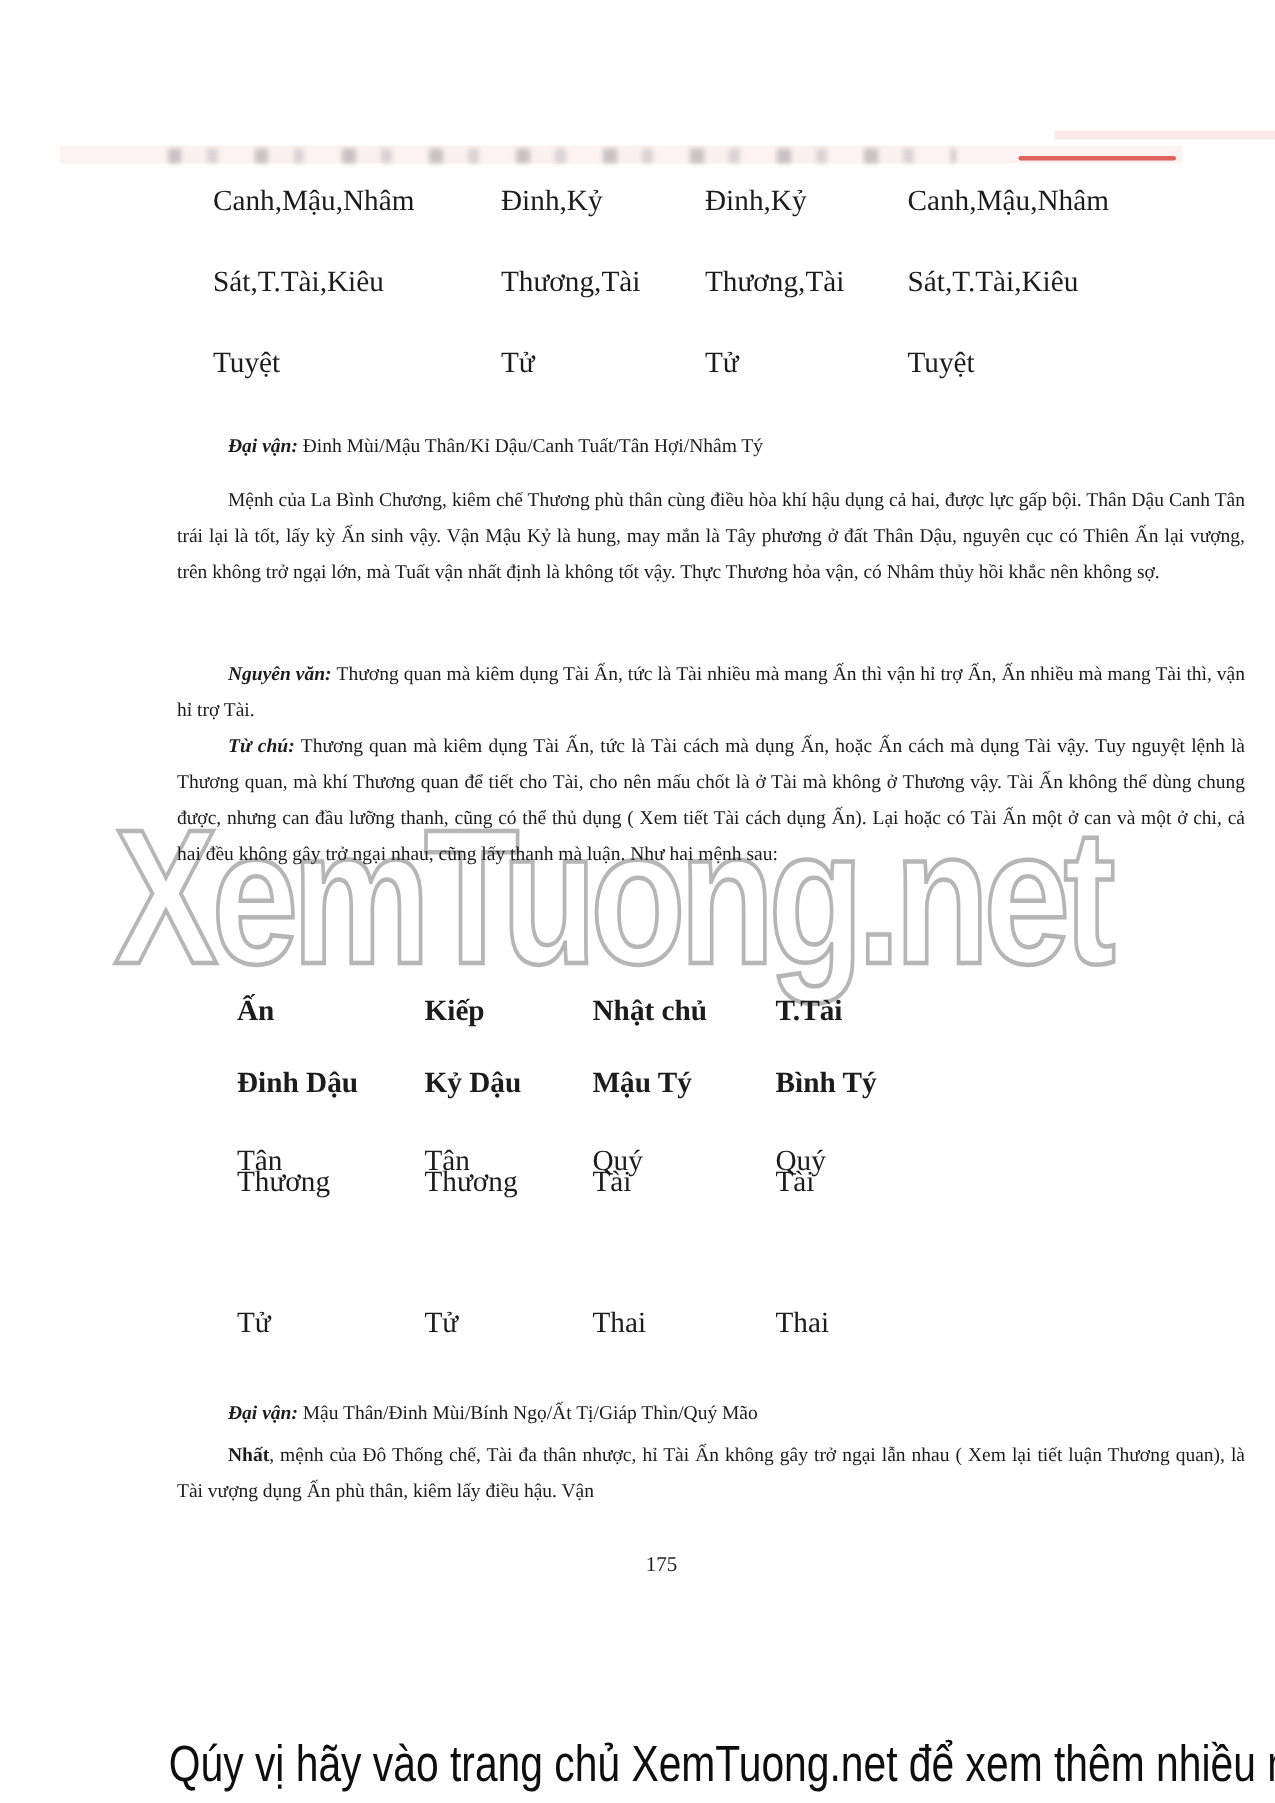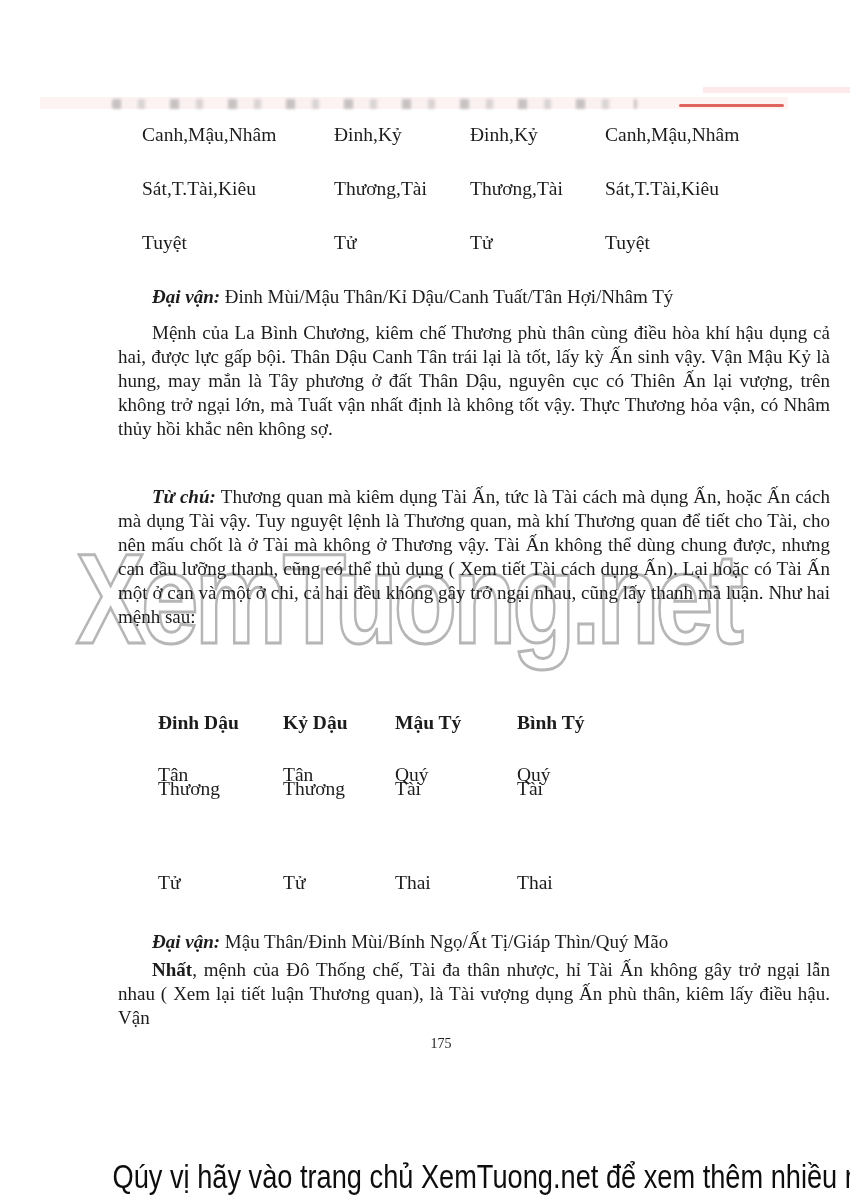--- a/index.html
+++ b/index.html
@@ -18,21 +18,21 @@
   .red-line{position:absolute;left:679px;top:104px;width:105px;height:3px;border-radius:2px;background:var(--red-line,#e0635e);}
   
   .watermark{
     position:absolute;left:76px;top:535px;z-index:0;white-space:nowrap;
     font-family:"Liberation Sans", sans-serif;font-weight:bold;font-size:128px;line-height:128px;
     letter-spacing:-5px;color:#ffffff;-webkit-text-stroke:3px var(--watermark-outline,#b6b6b6);
     text-shadow:0 0 1px #c4c4c4;transform:scaleX(0.81);transform-origin:left top;
   }
   
   .blk{position:absolute;left:118px;width:712px;margin:0;z-index:1;
-    font-size:19px;line-height:24px;text-align:justify;text-indent:34px;}
+    font-size:13px;line-height:24px;text-align:justify;text-indent:34px;}
   .oneline{text-align:left;white-space:nowrap;}
   .bi{font-weight:bold;font-style:italic;}
   .b{font-weight:bold;}
   .i{}
   .pos-dv1{top:285px;}
   .pos-p1{top:321px;}
   .pos-nv{top:437px;}
   .pos-tc{top:485px;}
   .pos-dv2{top:930px;}
   .pos-pn{top:958px;}
@@ -79,23 +79,30 @@
       <span class="t1c0">Tuyệt</span>
       <span class="t1c1">Tử</span>
       <span class="t1c2">Tử</span>
       <span class="t1c3">Tuyệt</span>
     </div>
 
   <p class="blk oneline pos-dv1"><span class="bi">Đại vận: </span><span>Đinh Mùi/Mậu Thân/Kỉ Dậu/Canh Tuất/Tân Hợi/Nhâm Tý</span></p>
 
   <p class="blk pos-p1"><span>Mệnh của La Bình Chương, kiêm chế Thương phù thân cùng điều hòa khí hậu dụng cả hai, được lực gấp bội. Thân Dậu Canh Tân trái lại là tốt, lấy kỳ Ấn sinh vậy. Vận Mậu Kỷ là hung, may mắn là Tây phương ở đất Thân Dậu, nguyên cục có Thiên Ấn lại vượng, trên không trở ngại lớn, mà Tuất vận nhất định là không tốt vậy. Thực Thương hỏa vận, có Nhâm thủy hồi khắc nên không sợ.</span></p>
 
+  <p class="blk pos-nv"><span class="bi">Nguyên văn: </span><span>Thương quan mà kiêm dụng Tài Ấn, tức là Tài nhiều mà mang Ấn thì vận hỉ trợ Ấn, Ấn nhiều mà mang Tài thì, vận hỉ trợ Tài.</span></p>
 
   <p class="blk pos-tc"><span class="bi">Từ chú: </span><span>Thương quan mà kiêm dụng Tài Ấn, tức là Tài cách mà dụng Ấn, hoặc Ấn cách mà dụng Tài vậy. Tuy nguyệt lệnh là Thương quan, mà khí Thương quan để tiết cho Tài, cho nên mấu chốt là ở Tài mà không ở Thương vậy. Tài Ấn không thể dùng chung được, nhưng can đầu lưỡng thanh, cũng có thể thủ dụng ( </span><span class="i">Xem tiết Tài cách dụng Ấn)</span><span>. Lại hoặc có Tài Ấn một ở can và một ở chi, cả hai đều không gây trở ngại nhau, cũng lấy thanh mà luận. Như hai mệnh sau:</span></p>
 
+  <div class="trow bold-row t2r0">
+      <span class="t2c0">Ấn</span>
+      <span class="t2c1">Kiếp</span>
+      <span class="t2c2">Nhật chủ</span>
+      <span class="t2c3">T.Tài</span>
+    </div>
   <div class="trow bold-row t2r1">
       <span class="t2c0">Đinh Dậu</span>
       <span class="t2c1">Kỷ Dậu</span>
       <span class="t2c2">Mậu Tý</span>
       <span class="t2c3">Bình Tý</span>
     </div>
   <div class="trow t2r2">
       <span class="t2c0">Tân</span>
       <span class="t2c1">Tân</span>
       <span class="t2c2">Quý</span>

